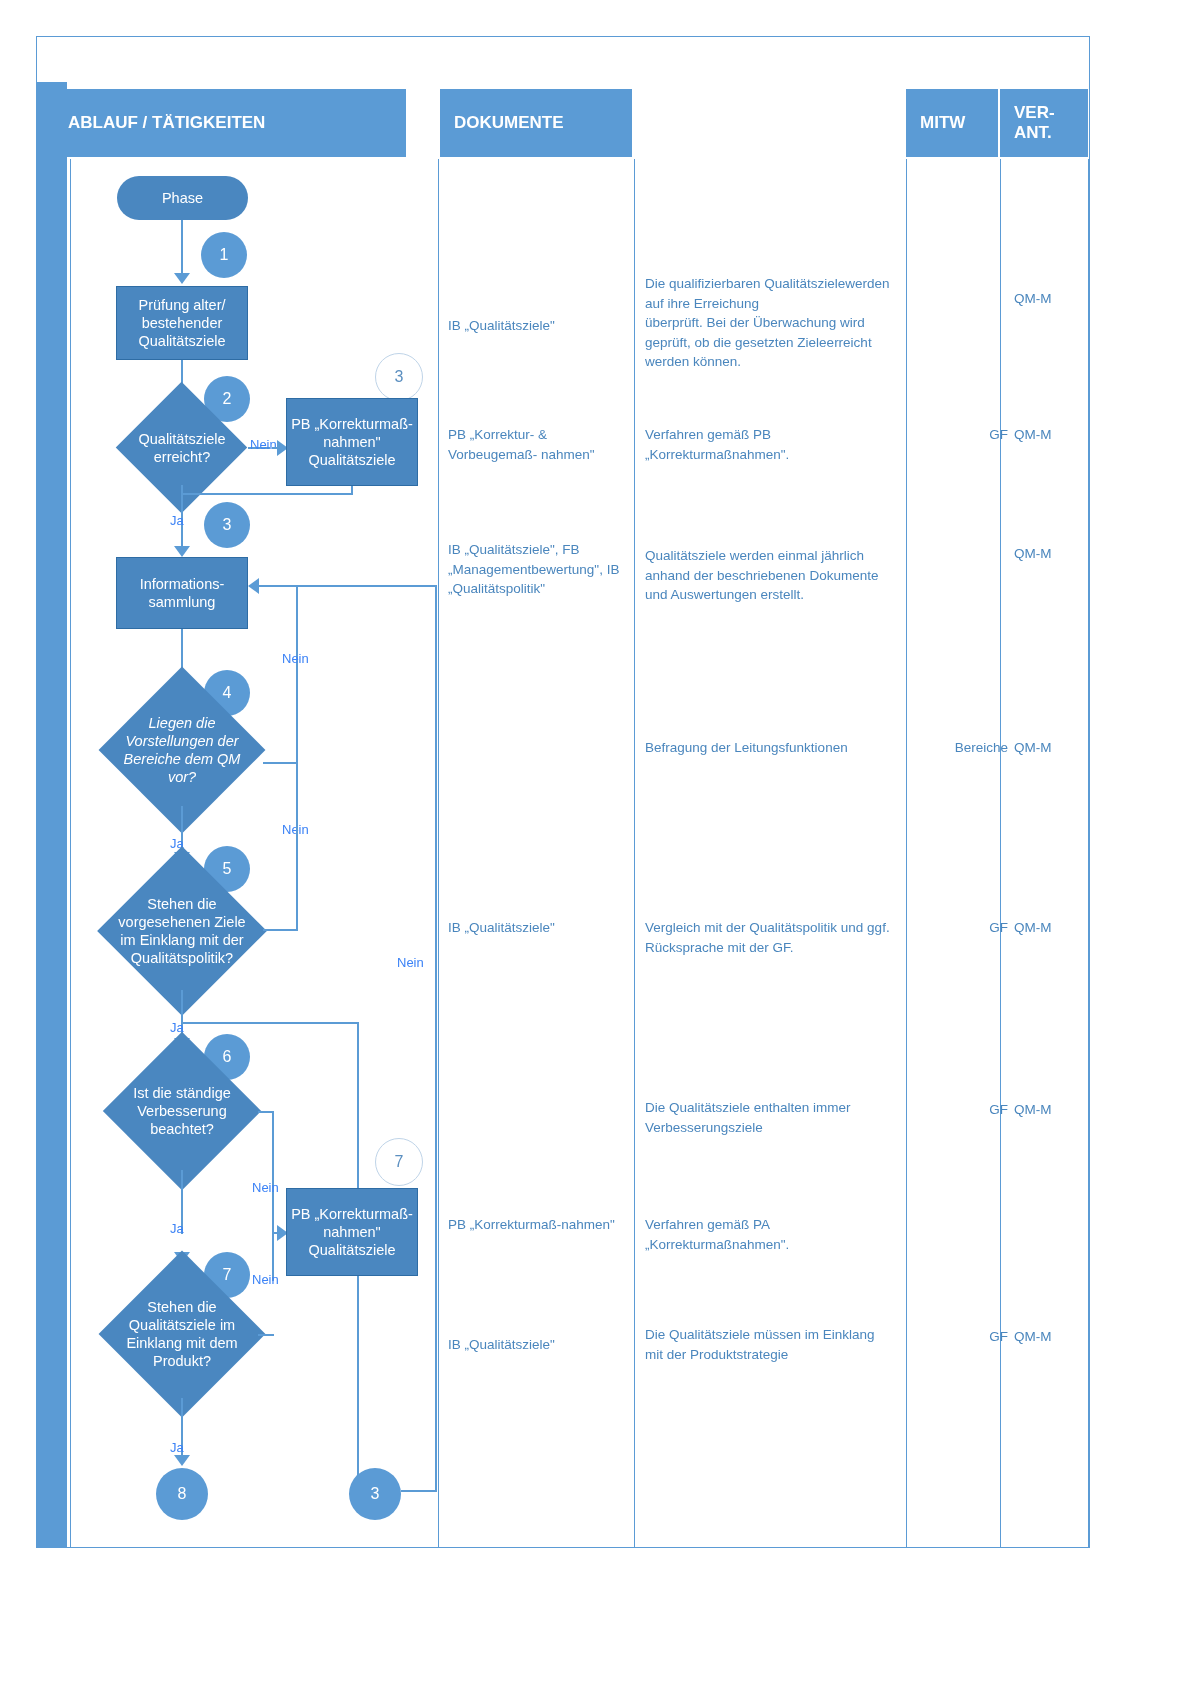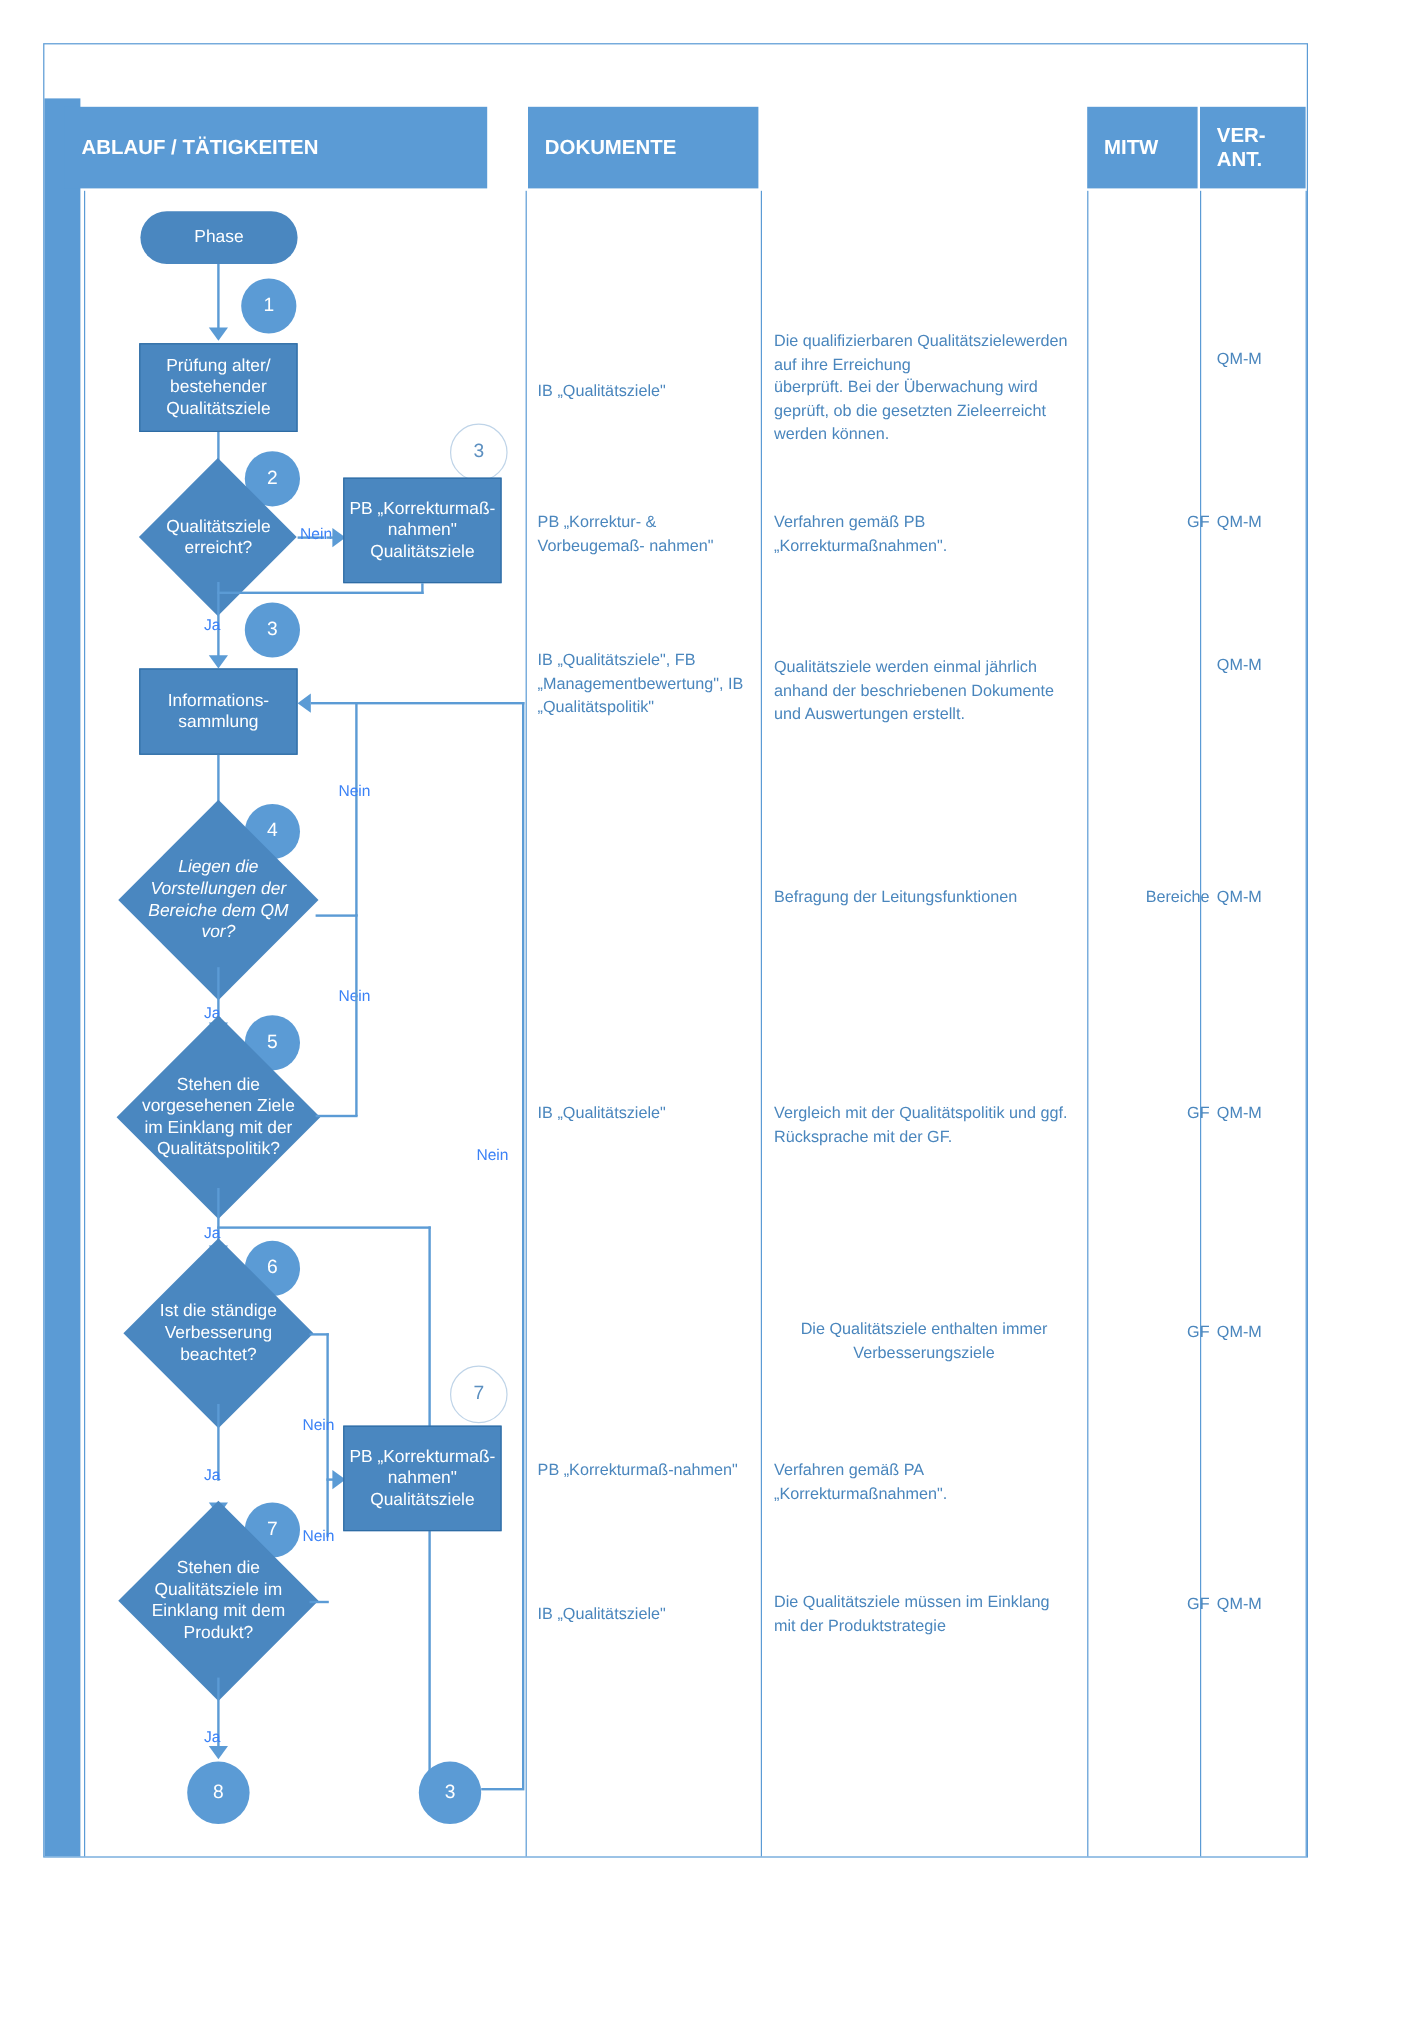--- a/index.html
+++ b/index.html
@@ -249,21 +249,21 @@
   <div class="cell doc" style="left:448px;top:918px;">IB „Qualitätsziele"</div>
   <div class="cell doc" style="left:448px;top:1215px;">PB „Korrekturmaß-nahmen"</div>
   <div class="cell doc" style="left:448px;top:1335px;">IB „Qualitätsziele"</div>
 
   <div class="cell aid" style="left:645px;top:274px;white-space:pre-line;">Die qualifizierbaren Qualitätszielewerden auf ihre Erreichung
 überprüft. Bei der Überwachung wird geprüft, ob die gesetzten Zieleerreicht werden können.</div>
   <div class="cell aid" style="left:645px;top:425px;white-space:pre-line;">Verfahren gemäß PB „Korrekturmaßnahmen".</div>
   <div class="cell aid" style="left:645px;top:546px;">Qualitätsziele werden einmal jährlich anhand der beschriebenen Dokumente und Auswertungen erstellt.</div>
   <div class="cell aid" style="left:645px;top:738px;">Befragung der Leitungsfunktionen</div>
   <div class="cell aid" style="left:645px;top:918px;">Vergleich mit der Qualitätspolitik und ggf. Rücksprache mit der GF.</div>
-  <div class="cell aid" style="left:645px;top:1098px;text-align:center;">Die Qualitätsziele enthalten immer Verbesserungsziele</div>
+  <div class="cell aid" style="left:645px;top:1098px;">Die Qualitätsziele enthalten immer Verbesserungsziele</div>
   <div class="cell aid" style="left:645px;top:1215px;white-space:pre-line;">Verfahren gemäß PA „Korrekturmaßnahmen".</div>
   <div class="cell aid" style="left:645px;top:1325px;">Die Qualitätsziele müssen im Einklang mit der Produktstrategie</div>
 
   <div class="cell mit" style="left:918px;top:425px;">GF</div>
   <div class="cell mit" style="left:918px;top:738px;">Bereiche</div>
   <div class="cell mit" style="left:918px;top:918px;">GF</div>
   <div class="cell mit" style="left:918px;top:1100px;">GF</div>
   <div class="cell mit" style="left:918px;top:1327px;">GF</div>
 
   <div class="cell ver" style="left:1014px;top:289px;">QM-M</div>

